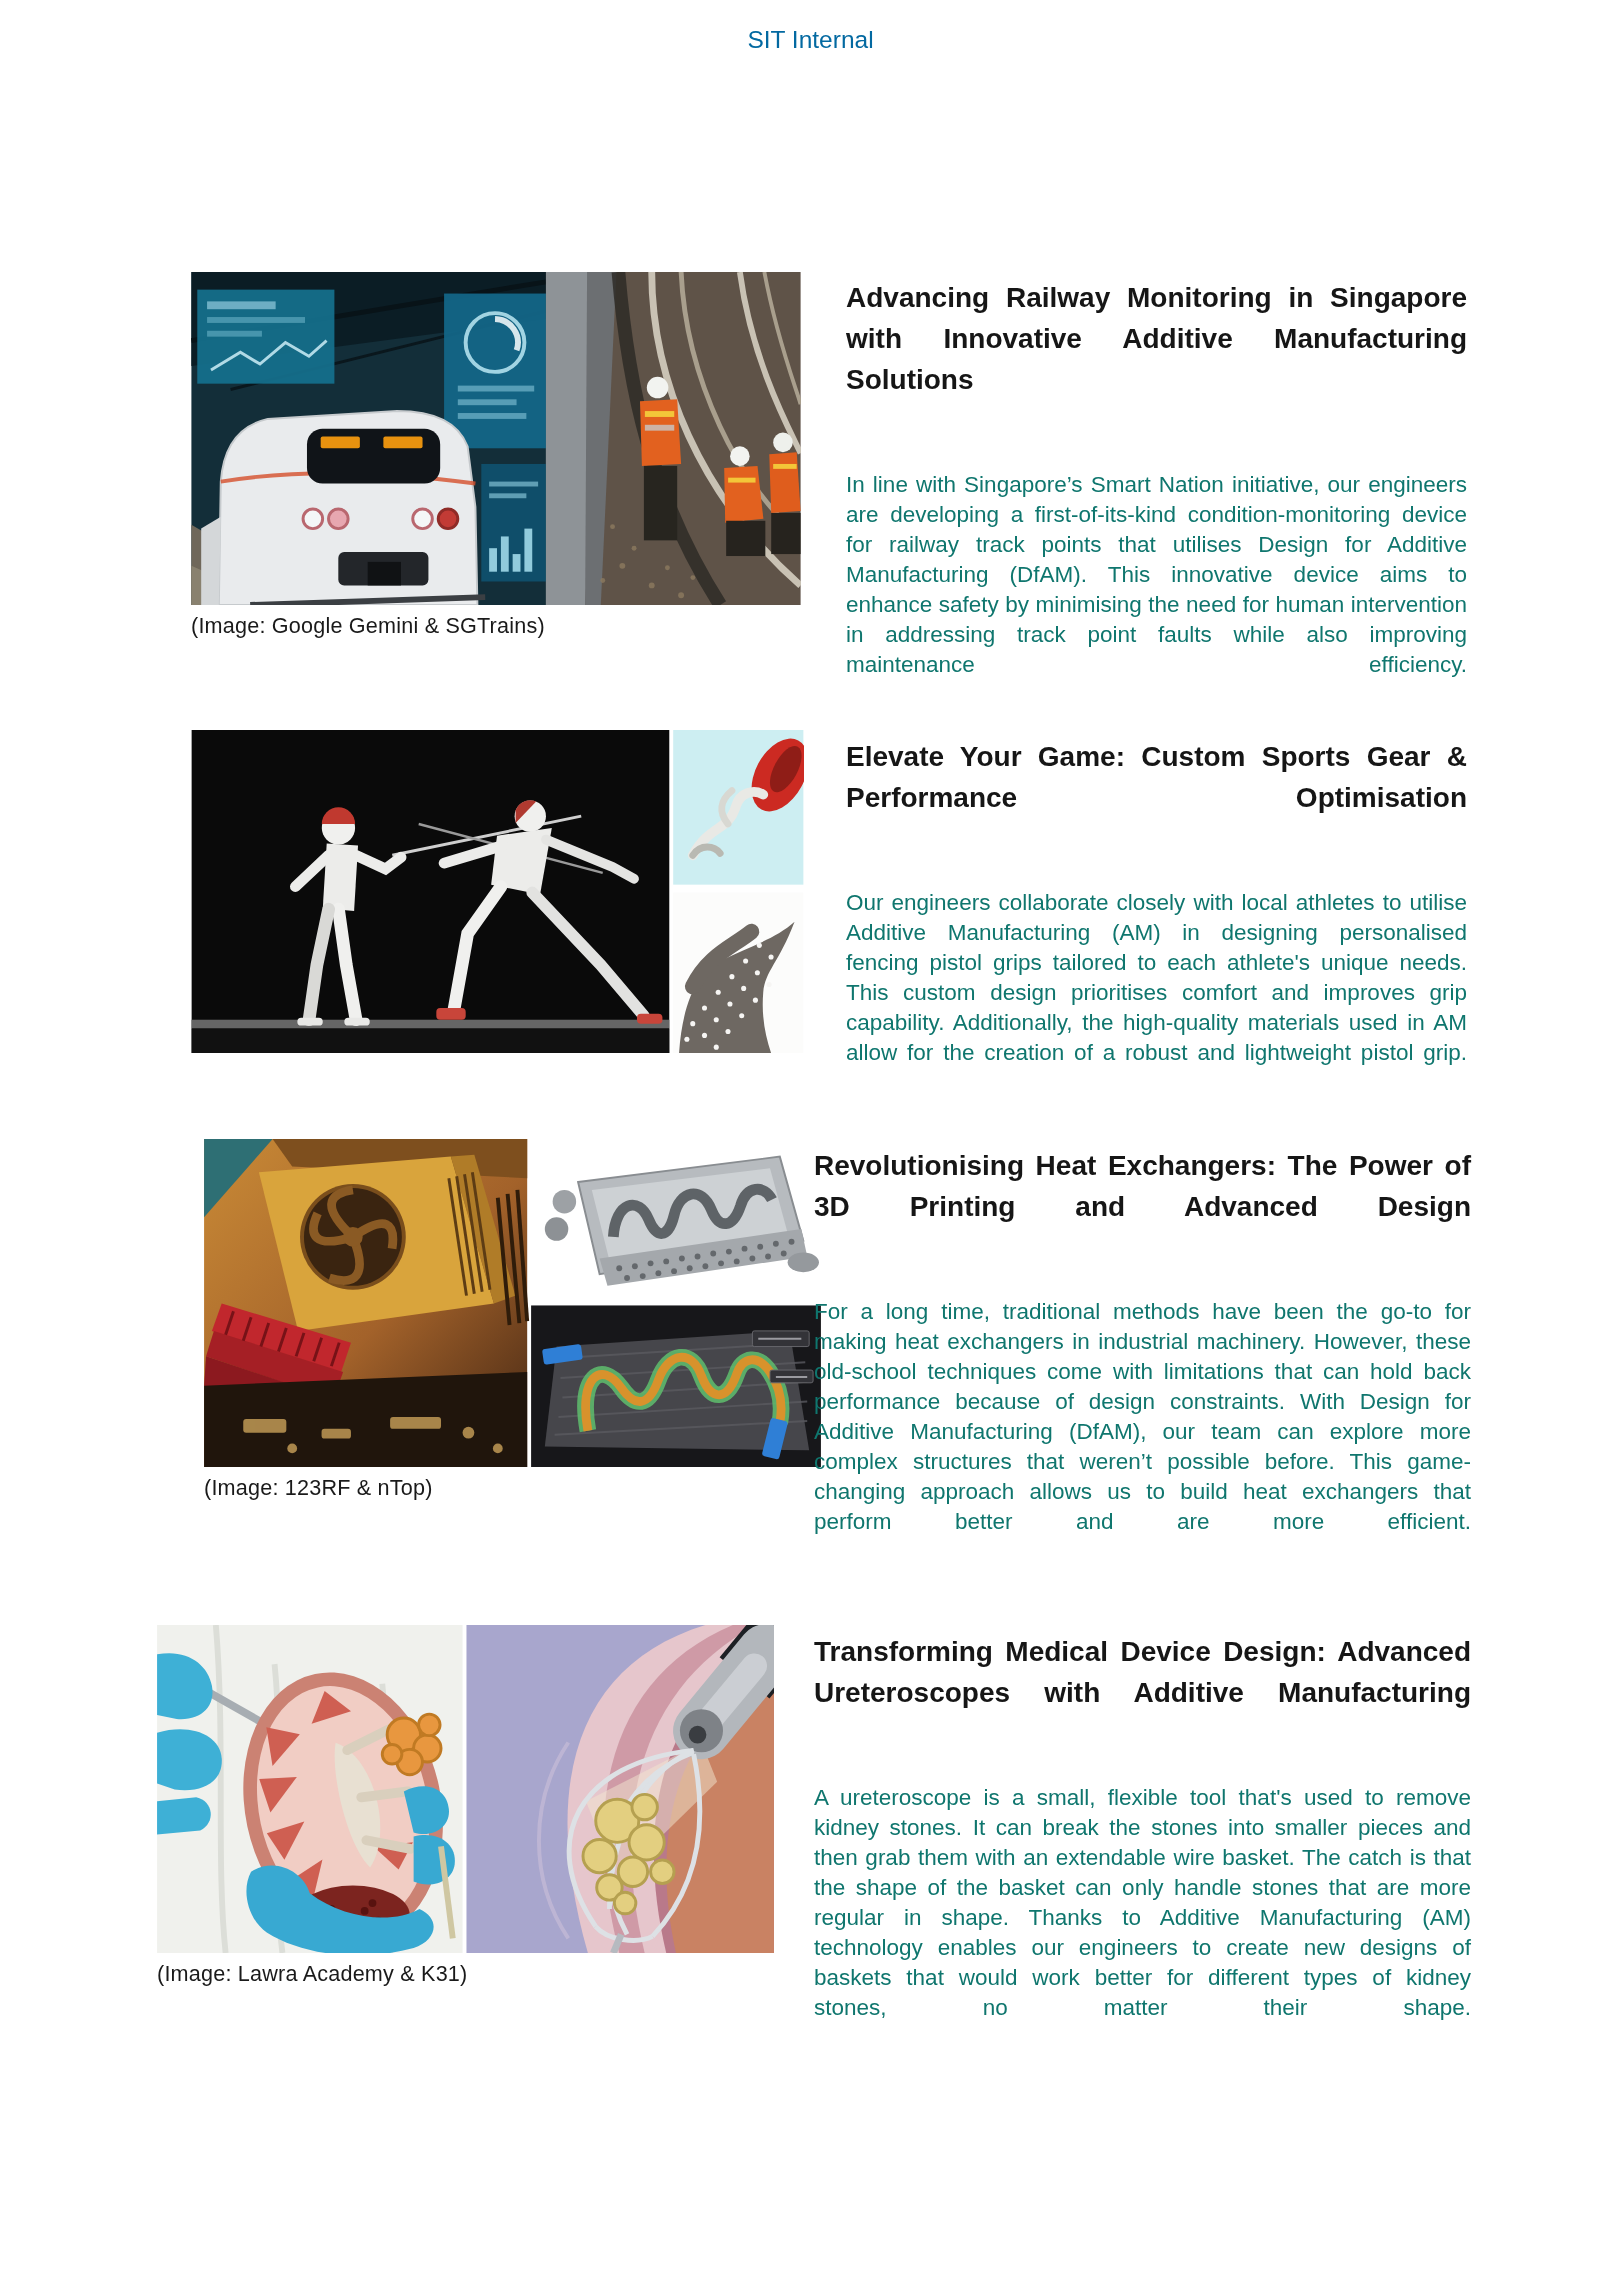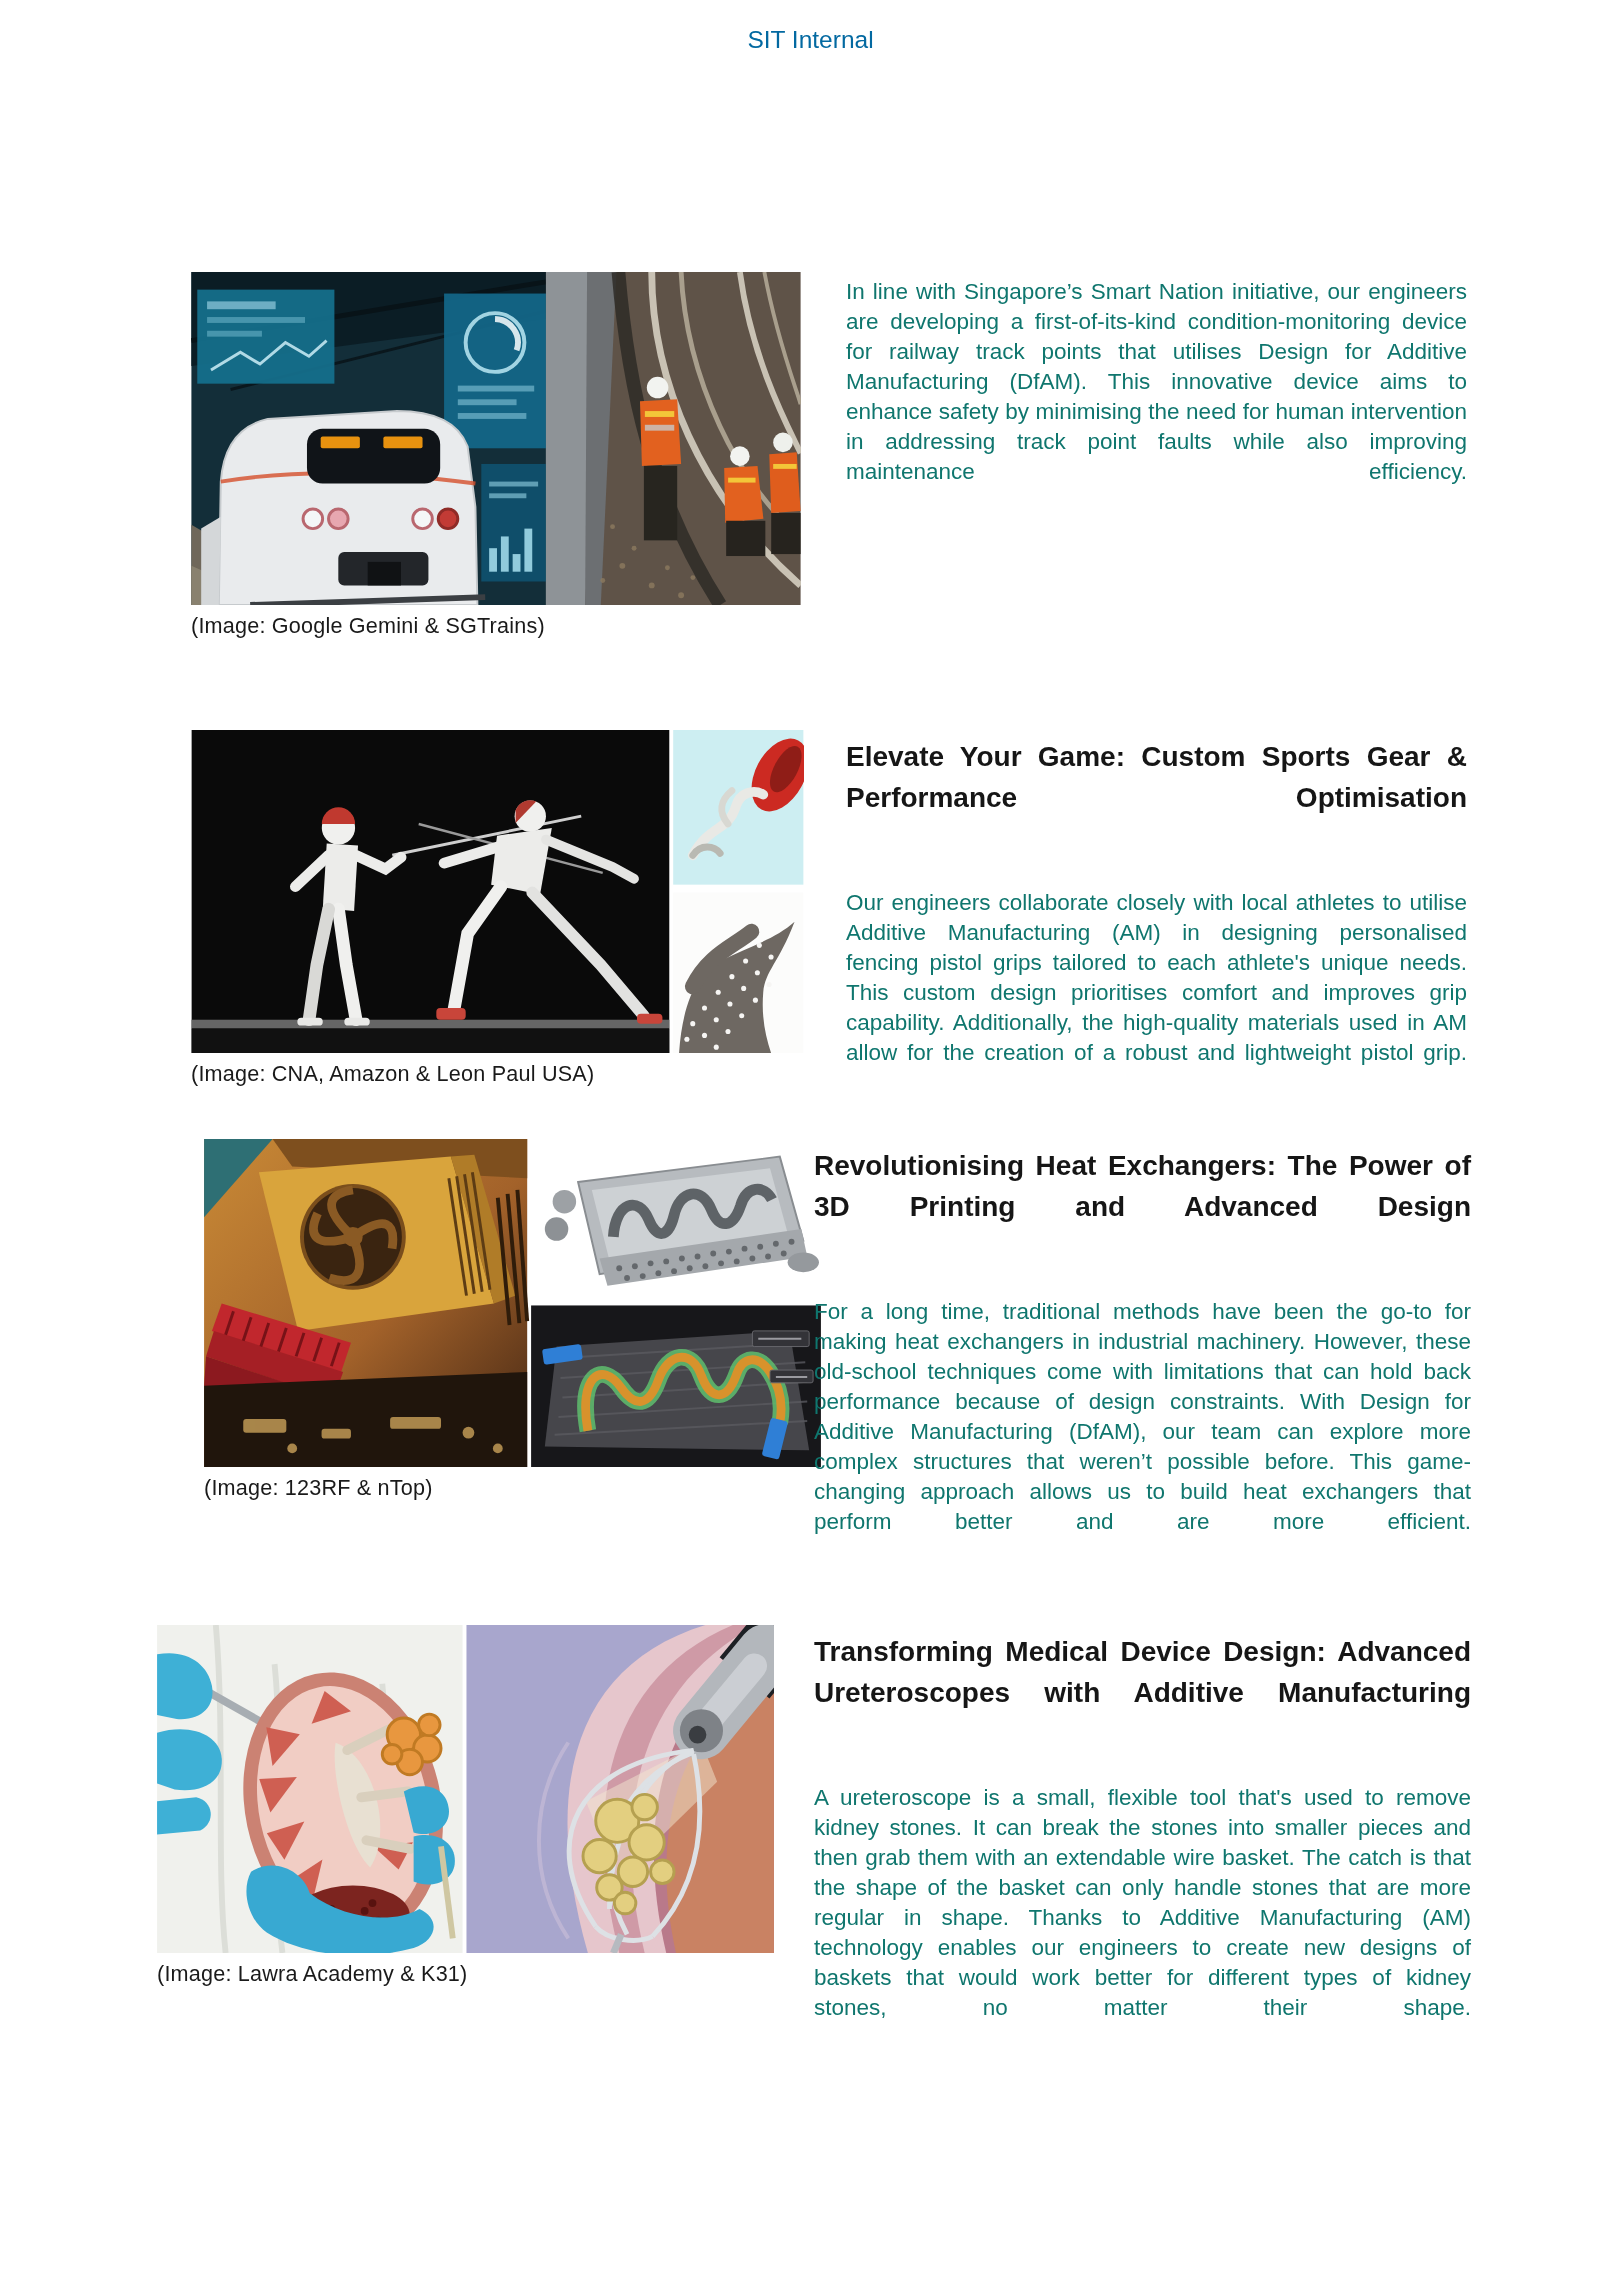--- a/index.html
+++ b/index.html
@@ -117,20 +117,21 @@
           <circle cx="604" cy="174" r="10" fill="#eef0ec"></circle>
           <path d="M590,186 L618,184 L622,244 L592,246 Z" fill="#df5d1d"></path>
           <rect x="594" y="196" width="24" height="5" fill="#f5d23c" opacity=".9"></rect>
           <rect x="592" y="246" width="30" height="42" fill="#26231e"></rect>
         </g>
       </g>
     </svg>
     <figcaption>(Image: Google Gemini &amp; SGTrains)</figcaption>
   </figure>
   <div class="textcol s1-text">
+    <h2>Advancing Railway Monitoring in Singapore with Innovative Additive Manufacturing Solutions</h2>
     <p>In line with Singapore’s Smart Nation initiative, our engineers are developing a first-of-its-kind condition-monitoring device for railway track points that utilises Design for Additive Manufacturing (DfAM). This innovative device aims to enhance safety by minimising the need for human intervention in addressing track point faults while also improving maintenance efficiency.</p>
   </div>
 
   <figure class="s2-img">
     <svg width="613" height="323" viewBox="0 0 625 330">
       <rect width="488" height="330" fill="#0a0a0a"></rect>
       <rect y="296" width="488" height="9" fill="#666"></rect>
       <rect y="305" width="488" height="25" fill="#111"></rect>
       <line x1="205" y1="128" x2="398" y2="88" stroke="#cfcfcf" stroke-width="3"></line>
       <line x1="232" y1="96" x2="420" y2="146" stroke="#9a9a9a" stroke-width="2.5"></line>
@@ -182,21 +183,20 @@
             <circle cx="592" cy="232" r="2.6"></circle>
           <circle cx="536" cy="324" r="2.6"></circle>
             <circle cx="548" cy="308" r="2.6"></circle>
             <circle cx="562" cy="292" r="2.6"></circle>
           <circle cx="576" cy="276" r="2.6"></circle>
             <circle cx="590" cy="260" r="2.6"></circle>
             <circle cx="506" cy="316" r="2.6"></circle>
         </g>
       </g>
     </svg>
-    <figcaption>(Image: CNA, Amazon &amp; Leon Paul USA)</figcaption>
   </figure>
   <div class="textcol s2-text">
     <h2>Elevate Your Game: Custom Sports Gear &amp; Performance Optimisation</h2>
     <p>Our engineers collaborate closely with local athletes to utilise Additive Manufacturing (AM) in designing personalised fencing pistol grips tailored to each athlete's unique needs. This custom design prioritises comfort and improves grip capability. Additionally, the high-quality materials used in AM allow for the creation of a robust and lightweight pistol grip.</p>
   </div>
 
   <figure class="s3-img">
     <svg width="617" height="328" viewBox="0 0 630 335">
       <defs>
         <linearGradient id="warm" x1="0" y1="0" x2="1" y2="1">

